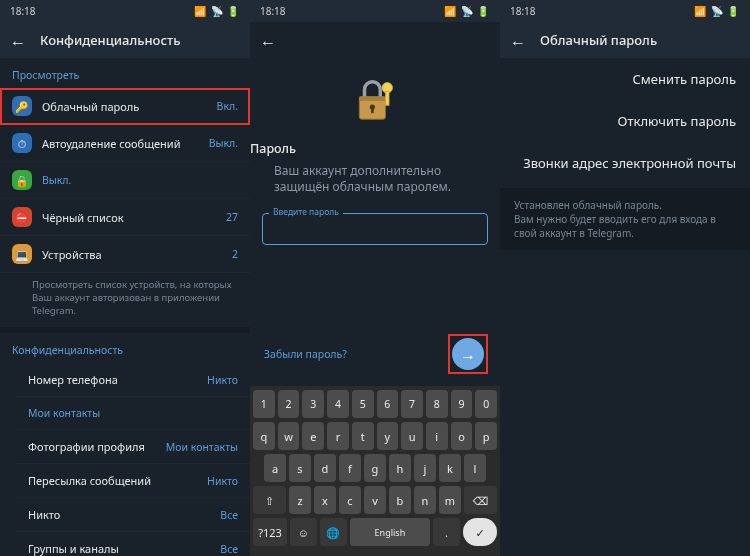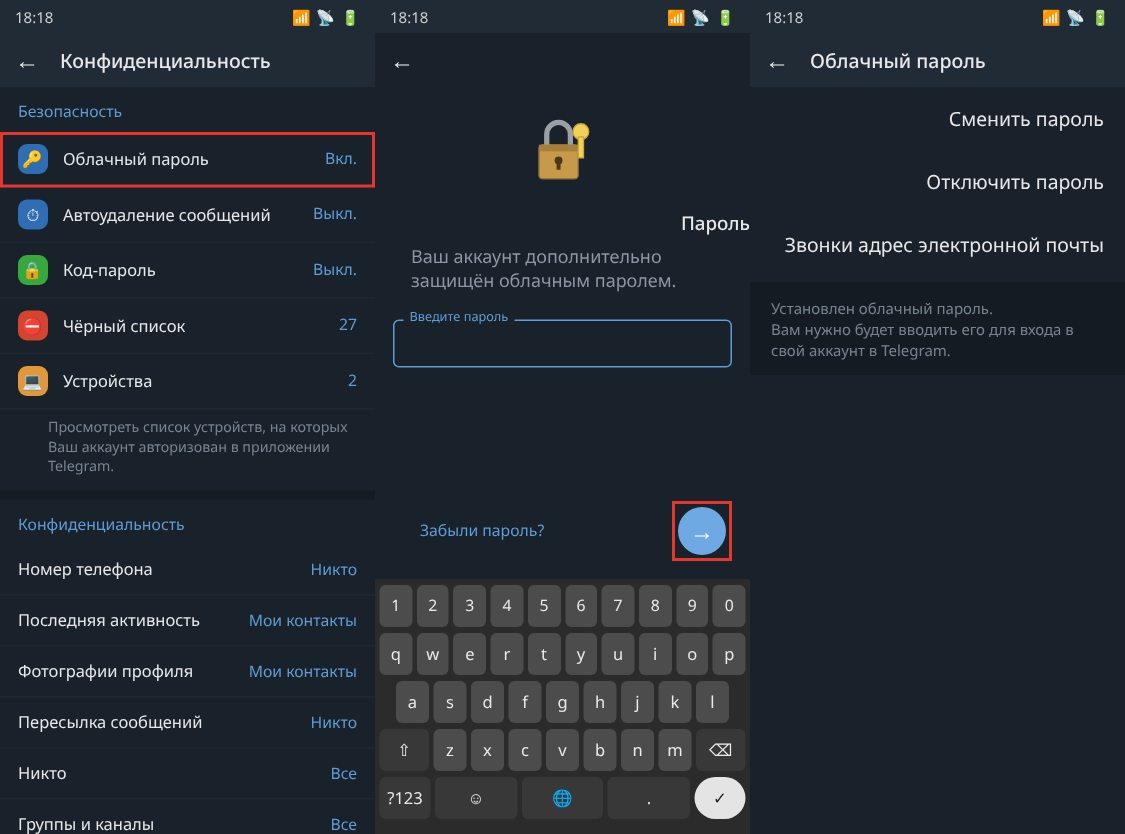--- a/index.html
+++ b/index.html
@@ -72,33 +72,34 @@
     margin-left: 20px;
   }
   .gap { height: 6px; background: #141b23; }
   .row-simple {
     display: flex;
     justify-content: space-between;
     align-items: center;
     padding: 9px 12px;
     font-size: 11px;
     border-bottom: 1px solid rgba(255,255,255,0.03);
+    margin-left: 16px;
   }
   .row-simple .label { color: #e8e8e8; }
   .row-simple .value { color: #5e9dd8; font-size: 10.5px; display: flex; align-items: center; gap: 4px; }
 
   
   .panel2 .header { background: #19212b; }
   .lock-illus {
     display: flex;
     justify-content: center;
     padding: 14px 0 8px;
   }
   .lock-svg { width: 56px; height: 56px; }
-  .p2-title { text-align: right; font-size: 12.5px; font-weight: 500; padding: 4px 0; }
+  .p2-title { text-align: left; font-size: 12.5px; font-weight: 500; padding: 4px 0; }
   .p2-sub { text-align: left; font-size: 12px; color: #8b97a3; padding: 2px 24px 14px; line-height: 1.35; }
   .input-wrap {
     margin: 4px 12px 0;
     position: relative;
   }
   .input-label {
     position: absolute;
     top: -7px; left: 7px;
     background: #19212b;
     padding: 0 4px;
@@ -115,21 +116,21 @@
     padding: 0 8px;
     font-size: 11px;
   }
   .forgot-row {
     display: flex;
     justify-content: space-between;
     align-items: center;
     padding: 0 12px;
     position: absolute;
     bottom: 182px;
-    left: 18px; right: 0;
+    left: 2px; right: 0;
   }
   .forgot { font-size: 10.5px; color: #5e9dd8; }
   .fab-wrap {
     outline: 2px solid #e5372b;
     outline-offset: -2px;
     padding: 4px;
   }
   .fab {
     width: 32px; height: 32px;
     border-radius: 50%;
@@ -191,35 +192,34 @@
       <span>📶</span>
       <span>📡</span>
       <span>🔋</span>
     </div>
   </div>
   <div class="header">
     <span class="back-arrow">←</span>
     <span>Конфиденциальность</span>
   </div>
 
-  <div class="section-label">Безопасность</div>
+  <div class="section-label">Просмотреть</div>
 
   <div class="row highlighted">
     <div class="icon" style="background:#2f6eb5">🔑</div>
     <div class="label">Облачный пароль</div>
     <div class="value">Вкл.</div>
   </div>
   <div class="row">
     <div class="icon" style="background:#2f6eb5">⏱</div>
     <div class="label">Автоудаление сообщений</div>
     <div class="value">Выкл.</div>
   </div>
   <div class="row">
     <div class="icon" style="background:#37a83e">🔒</div>
-    <div class="label">Код-пароль</div>
     <div class="value">Выкл.</div>
   </div>
   <div class="row">
     <div class="icon" style="background:#d3452f">⛔</div>
     <div class="label">Чёрный список</div>
     <div class="value">27</div>
   </div>
   <div class="row">
     <div class="icon" style="background:#e0993a">💻</div>
     <div class="label">Устройства</div>
@@ -228,21 +228,20 @@
   <div class="hint">Просмотреть список устройств, на которых Ваш аккаунт авторизован в приложении Telegram.</div>
   <div class="gap"></div>
 
   <div class="section-label">Конфиденциальность</div>
 
   <div class="row-simple">
     <span class="label">Номер телефона</span>
     <span class="value">Никто</span>
   </div>
   <div class="row-simple">
-    <span class="label">Последняя активность</span>
     <span class="value">Мои контакты</span>
   </div>
   <div class="row-simple">
     <span class="label">Фотографии профиля</span>
     <span class="value">Мои контакты</span>
   </div>
   <div class="row-simple">
     <span class="label">Пересылка сообщений</span>
     <span class="value">Никто</span>
   </div>
@@ -372,20 +371,21 @@
         </div>
     </div>
     <div class="krow row4">
       <div class="key dark wide">?123</div>
       <div class="key dark">
           <span>☺</span>
         </div>
       <div class="key dark">
           <span>🌐</span>
         </div>
+      <div class="key space">English</div>
       <div class="key dark">.</div>
       <div class="key enter wide">✓</div>
     </div>
   </div>
 </div>
 
 <div class="panel panel3">
   <div class="statusbar">
     <span>18:18</span>
     <div class="status-icons">

